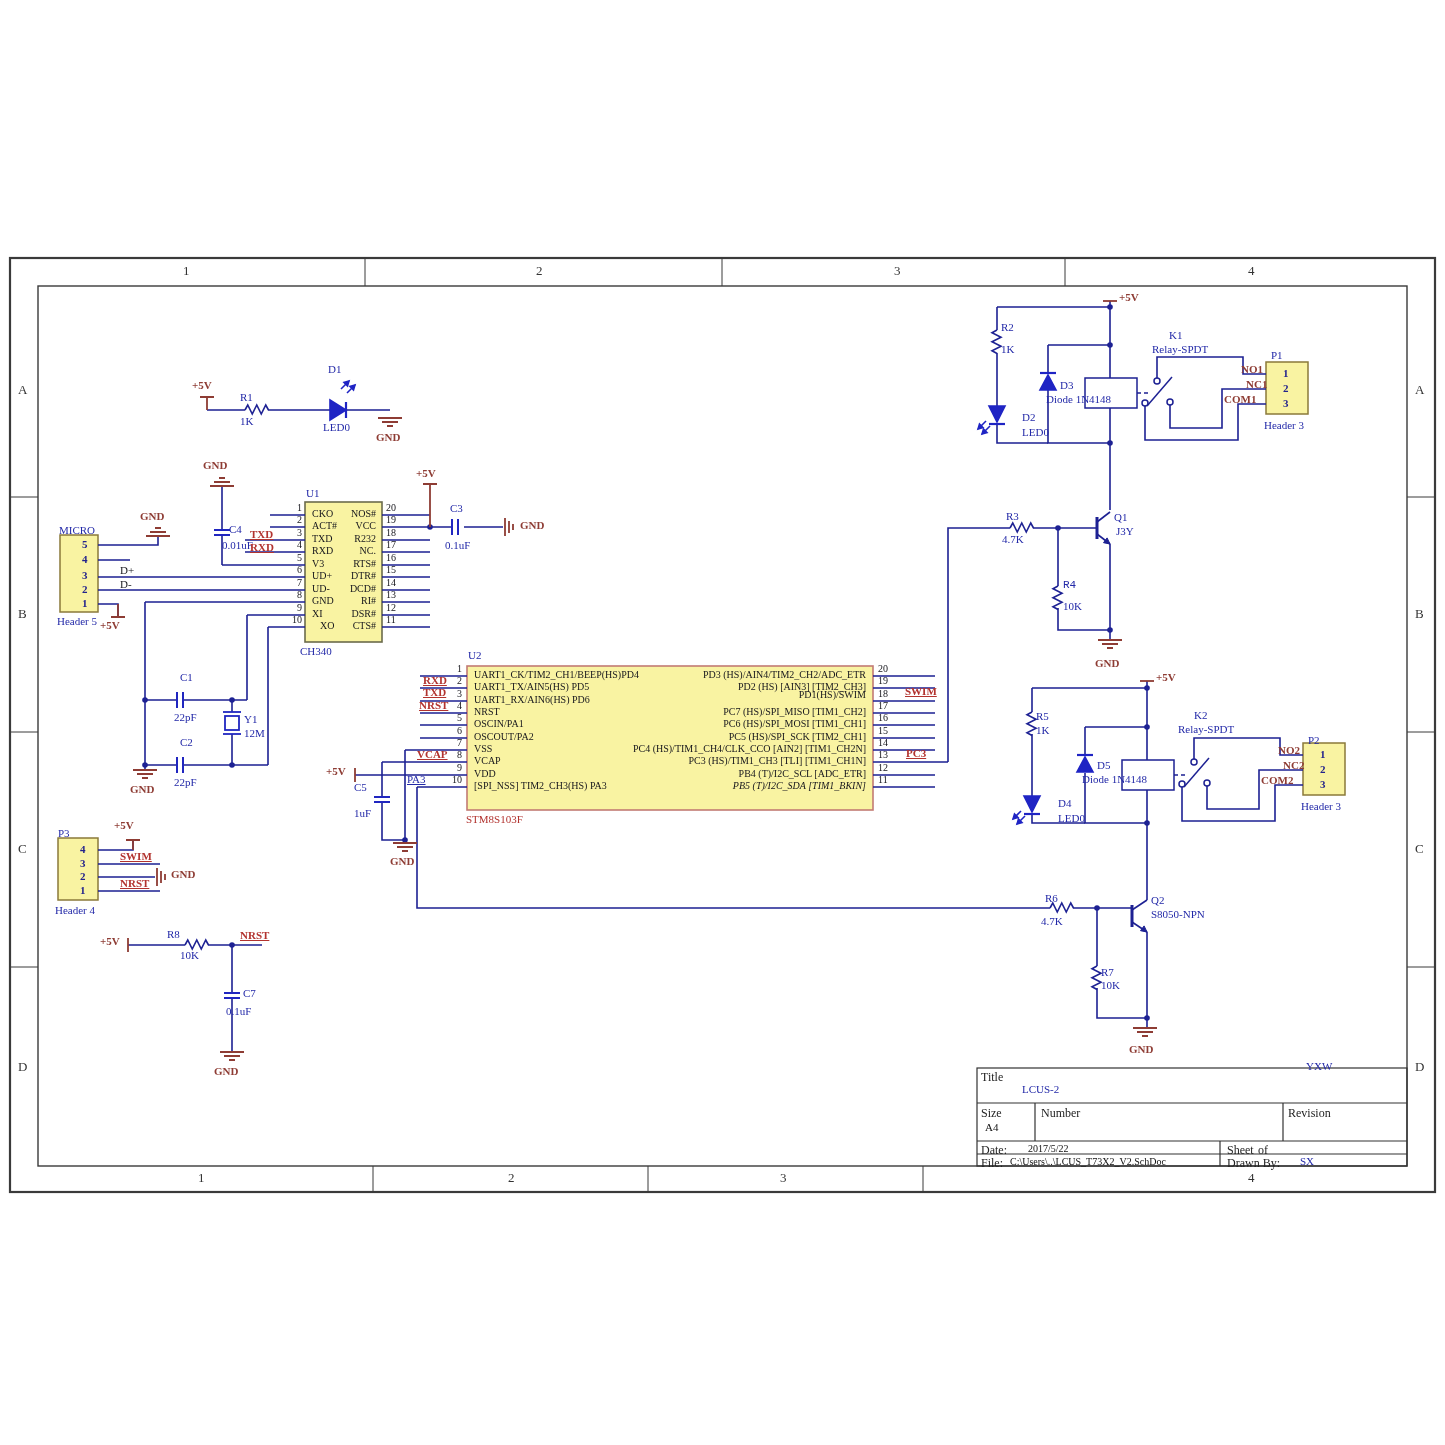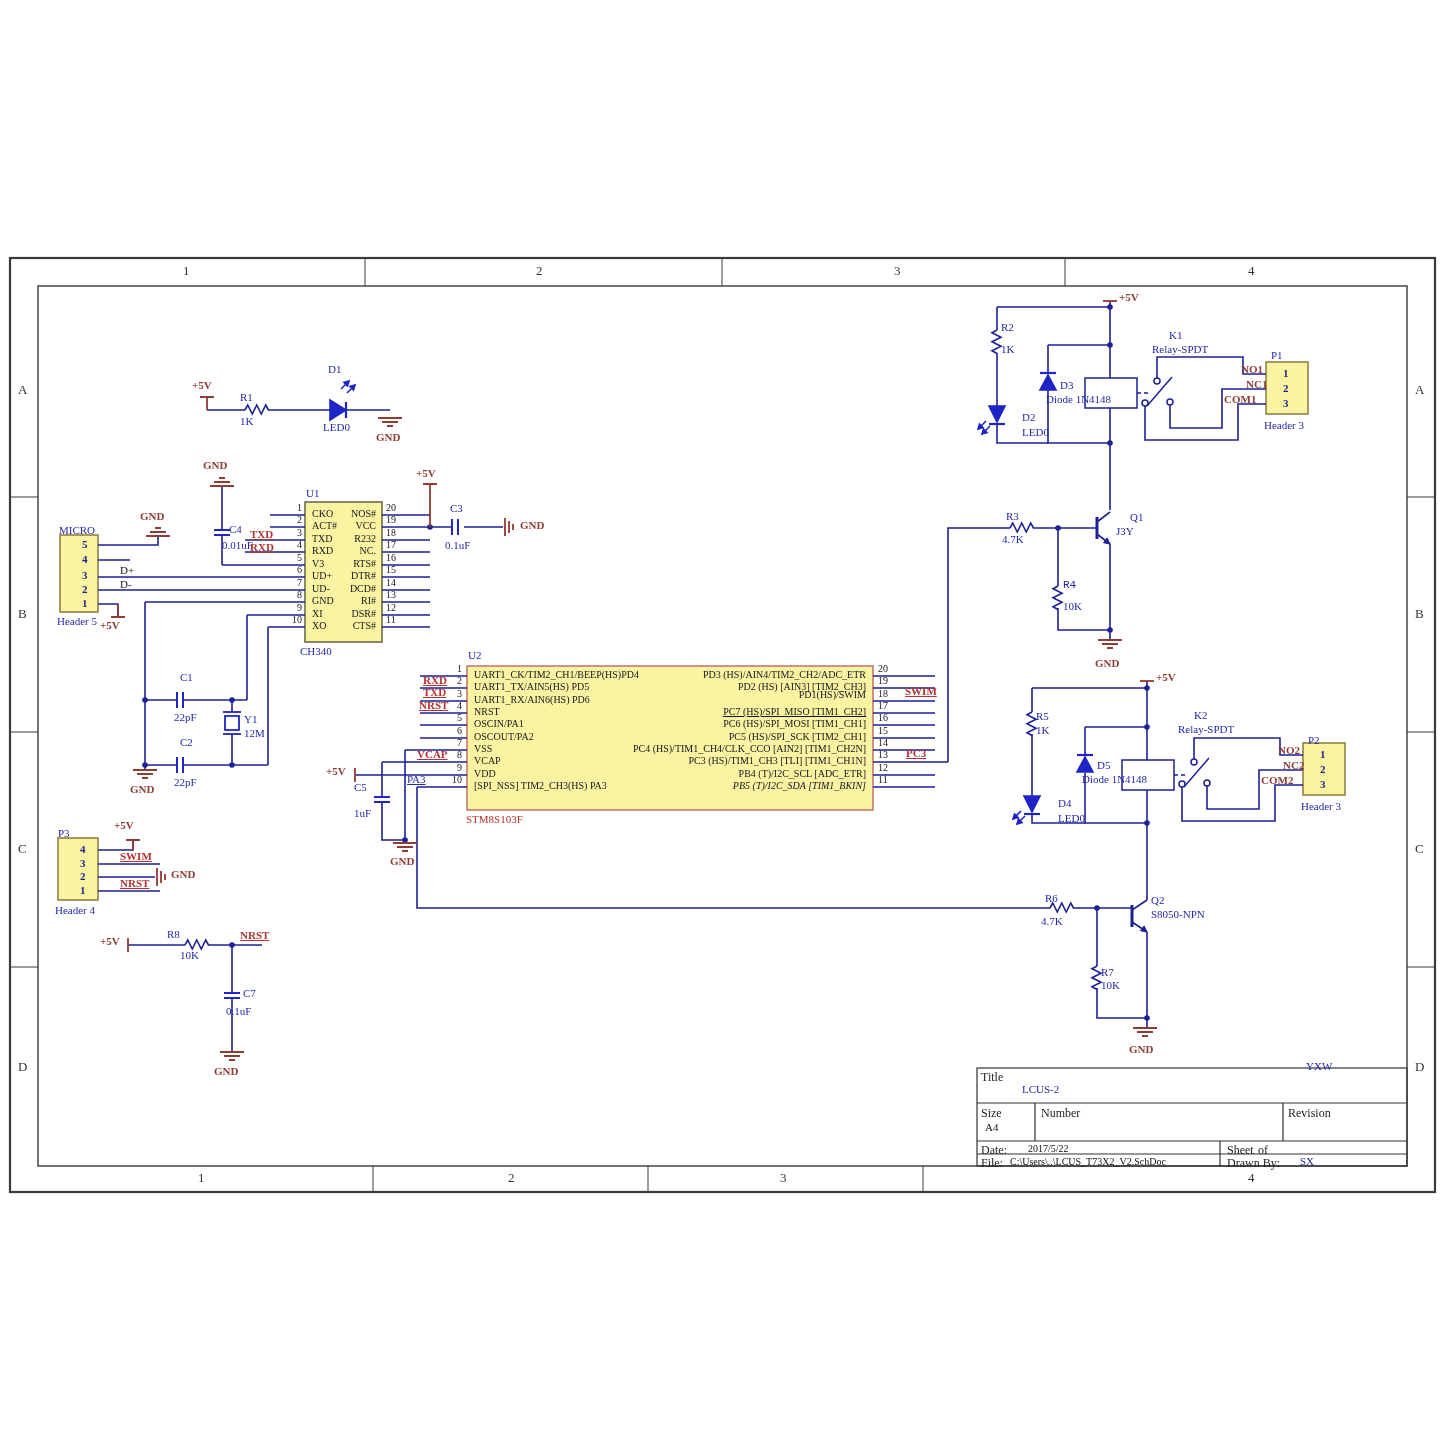--- a/index.html
+++ b/index.html
@@ -349,21 +349,21 @@
       <span class="lbl c-blue" style="left: 1271px; top: 350px;">P1</span>
       <span class="lbl c-blue" style="left: 1264px; top: 420px;">Header 3</span>
       <span class="lbl c-mar" style="left: 1241px; top: 364px;">NO1</span>
       <span class="lbl c-mar" style="left: 1246px; top: 379px;">NC1</span>
       <span class="lbl c-mar" style="left: 1224px; top: 394px;">COM1</span>
       <span class="lbl c-hnum" style="left: 1283px; top: 368px;">1</span>
       <span class="lbl c-hnum" style="left: 1283px; top: 383px;">2</span>
       <span class="lbl c-hnum" style="left: 1283px; top: 398px;">3</span>
       <span class="lbl c-blue" style="left: 1006px; top: 511px;">R3</span>
       <span class="lbl c-blue" style="left: 1002px; top: 534px;">4.7K</span>
-      <span class="lbl c-blue" style="left: 1114px; top: 512px; margin-left: 16px;">Q1</span>
+      <span class="lbl c-blue" style="left: 1114px; top: 512px;">Q1</span>
       <span class="lbl c-blue" style="left: 1116px; top: 526px;">J3Y</span>
       <span class="lbl c-blue" style="left: 1063px; top: 580px; font-family: Liberation Mono, monospace;">R4</span>
       <span class="lbl c-blue" style="left: 1063px; top: 601px;">10K</span>
       <span class="lbl c-mar" style="left: 1095px; top: 658px;">GND</span>
       <span class="lbl c-mar" style="left: 1156px; top: 672px;">+5V</span>
       <span class="lbl c-blue" style="left: 1036px; top: 711px;">R5</span>
       <span class="lbl c-blue" style="left: 1036px; top: 725px;">1K</span>
       <span class="lbl c-blue" style="left: 1097px; top: 760px;">D5</span>
       <span class="lbl c-blue" style="left: 1082px; top: 774px;">Diode 1N4148</span>
       <span class="lbl c-blue" style="left: 1058px; top: 798px;">D4</span>
@@ -397,21 +397,21 @@
       <span class="lbl pn" style="left: 312px; top: 558.8px;">V3</span>
       <span class="lbl c-pnum ra" style="left: 302px; top: 565.25px;">6</span>
       <span class="lbl pn" style="left: 312px; top: 571.25px;">UD+</span>
       <span class="lbl c-pnum ra" style="left: 302px; top: 577.7px;">7</span>
       <span class="lbl pn" style="left: 312px; top: 583.7px;">UD-</span>
       <span class="lbl c-pnum ra" style="left: 302px; top: 590.15px;">8</span>
       <span class="lbl pn" style="left: 312px; top: 596.15px;">GND</span>
       <span class="lbl c-pnum ra" style="left: 302px; top: 602.6px;">9</span>
       <span class="lbl pn" style="left: 312px; top: 608.6px;">XI</span>
       <span class="lbl c-pnum ra" style="left: 302px; top: 615.05px;">10</span>
-      <span class="lbl pn" style="left: 312px; top: 621.05px;">XO</span>
+      <span class="lbl pn" style="left: 320px; top: 621.05px;">XO</span>
       <span class="lbl c-pnum" style="left: 386px; top: 503px;">20</span>
       <span class="lbl pn ra" style="left: 376px; top: 509px;">NOS#</span>
       <span class="lbl c-pnum" style="left: 386px; top: 515.45px;">19</span>
       <span class="lbl pn ra" style="left: 376px; top: 521.45px;">VCC</span>
       <span class="lbl c-pnum" style="left: 386px; top: 527.9px;">18</span>
       <span class="lbl pn ra" style="left: 376px; top: 533.9px;">R232</span>
       <span class="lbl c-pnum" style="left: 386px; top: 540.35px;">17</span>
       <span class="lbl pn ra" style="left: 376px; top: 546.35px; font-family: Liberation Serif, serif;">NC.</span>
       <span class="lbl c-pnum" style="left: 386px; top: 552.8px;">16</span>
       <span class="lbl pn ra" style="left: 376px; top: 558.8px;">RTS#</span>
@@ -445,21 +445,21 @@
       <span class="lbl pn" style="left: 474px; top: 768.64px;">VDD</span>
       <span class="lbl c-pnum ra" style="left: 462px; top: 774.97px;">10</span>
       <span class="lbl pn" style="left: 474px; top: 780.97px;">[SPI_NSS] TIM2_CH3(HS) PA3</span>
       <span class="lbl c-pnum" style="left: 878px; top: 664px;">20</span>
       <span class="lbl pn ra" style="left: 866px; top: 670px;">PD3 (HS)/AIN4/TIM2_CH2/ADC_ETR</span>
       <span class="lbl c-pnum" style="left: 878px; top: 676.33px;">19</span>
       <span class="lbl pn ra" style="left: 866px; top: 682.33px;">PD2 (HS) [AIN3] [TIM2_CH3]</span>
       <span class="lbl c-pnum" style="left: 878px; top: 688.66px;">18</span>
       <span class="lbl pn ra" style="left: 866px; top: 690px;">PD1(HS)/SWIM</span>
       <span class="lbl c-pnum" style="left: 878px; top: 700.99px;">17</span>
-      <span class="lbl pn ra" style="left: 866px; top: 706.99px; text-decoration: underline;">PC7 (HS)/SPI_MISO [TIM1_CH2]</span>
+      <span class="lbl pn ra" style="left: 866px; top: 706.99px;">PC7 (HS)/SPI_MISO [TIM1_CH2]</span>
       <span class="lbl c-pnum" style="left: 878px; top: 713.32px;">16</span>
       <span class="lbl pn ra" style="left: 866px; top: 719.32px;">PC6 (HS)/SPI_MOSI [TIM1_CH1]</span>
       <span class="lbl c-pnum" style="left: 878px; top: 725.65px;">15</span>
       <span class="lbl pn ra" style="left: 866px; top: 731.65px;">PC5 (HS)/SPI_SCK [TIM2_CH1]</span>
       <span class="lbl c-pnum" style="left: 878px; top: 737.98px;">14</span>
       <span class="lbl pn ra" style="left: 866px; top: 743.98px;">PC4 (HS)/TIM1_CH4/CLK_CCO [AIN2] [TIM1_CH2N]</span>
       <span class="lbl c-pnum" style="left: 878px; top: 750.31px;">13</span>
       <span class="lbl pn ra" style="left: 866px; top: 756.31px;">PC3 (HS)/TIM1_CH3 [TLI] [TIM1_CH1N]</span>
       <span class="lbl c-pnum" style="left: 878px; top: 762.64px;">12</span>
       <span class="lbl pn ra" style="left: 866px; top: 768.64px;">PB4 (T)/I2C_SCL [ADC_ETR]</span>

